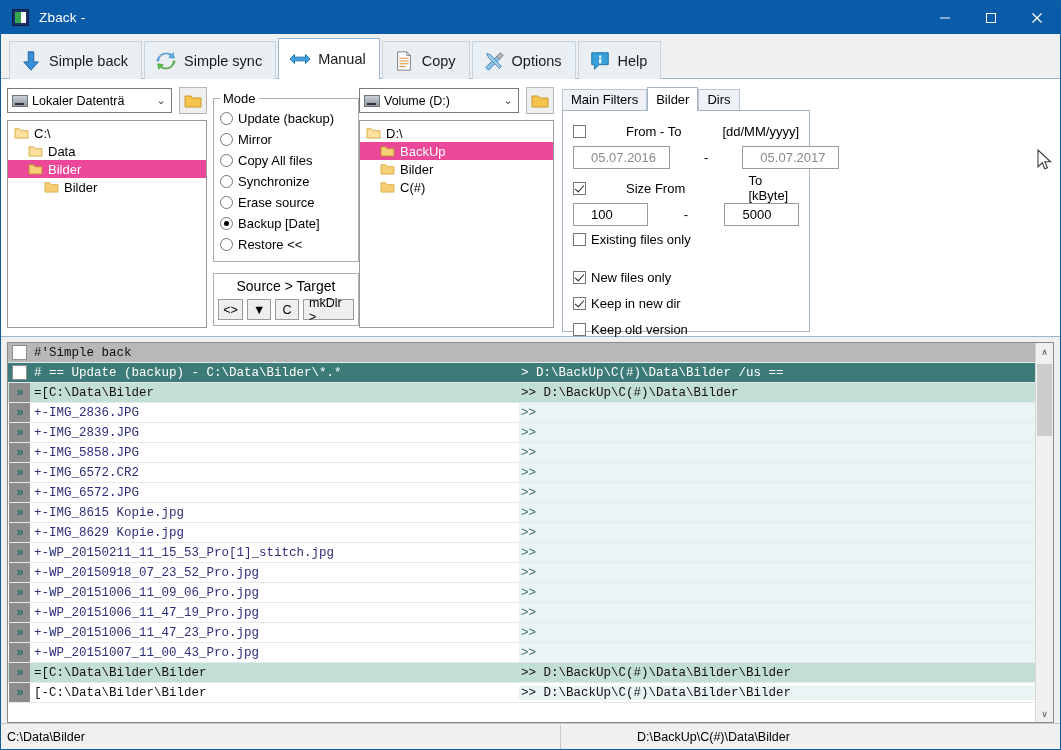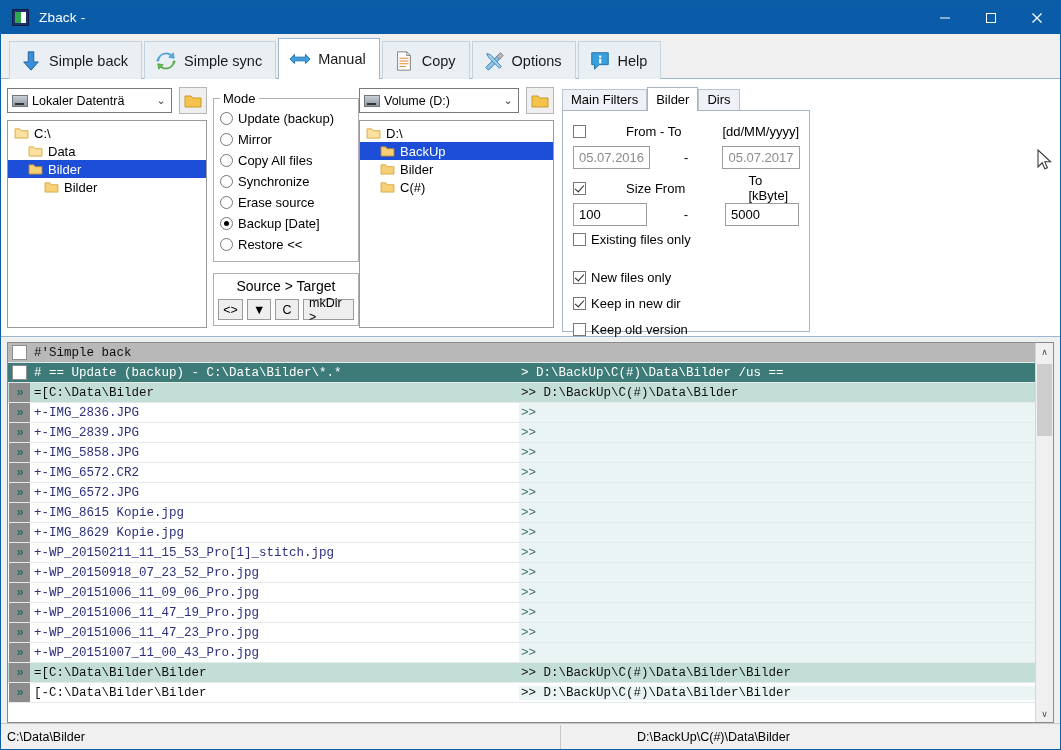--- a/index.html
+++ b/index.html
@@ -174,21 +174,21 @@
   }
   .tree-item {
     height: 18px;
     display: flex;
     align-items: center;
     gap: 5px;
     font-size: 13px;
     padding-left: 6px;
     white-space: nowrap;
   }
-  .tree-item.sel { background: #1d4ed8; color: #ffffff; }
+  .tree-item.sel { background: #ec4899; color: #ffffff; }
   .tree-item.ind1 { padding-left: 20px; }
   .folder-ico { width: 15px; height: 12px; flex: 0 0 auto; display:block; }
 
   
   .col-mode { width: 146px; flex: 0 0 auto; margin-left: 6px; }
   fieldset.group {
     border: 1px solid #b0b0b0;
     margin: 4px 0 0 0;
     padding: 2px 6px 6px 6px;
     box-sizing: border-box;
@@ -273,21 +273,21 @@
     border-width: 0 1.6px 1.6px 0;
     transform: rotate(42deg);
   }
   .frow { display: flex; align-items: center; gap: 34px; }
   .inp {
     height: 23px;
     border: 1px solid #9b9b9b;
     background: #ffffff;
     font-size: 13px;
     display: flex; align-items: center;
-    padding: 0 5px;
+    padding: 0 17px;
     box-sizing: border-box;
   }
   .inp.dis { color: #8b8b8b; }
   .dash { width: 14px; text-align: center; font-size: 13px; }
 
   
   .logwrap {
     flex: 1 1 auto;
     margin: 5px 6px 0 6px;
     border: 1px solid #8a8a8a;

